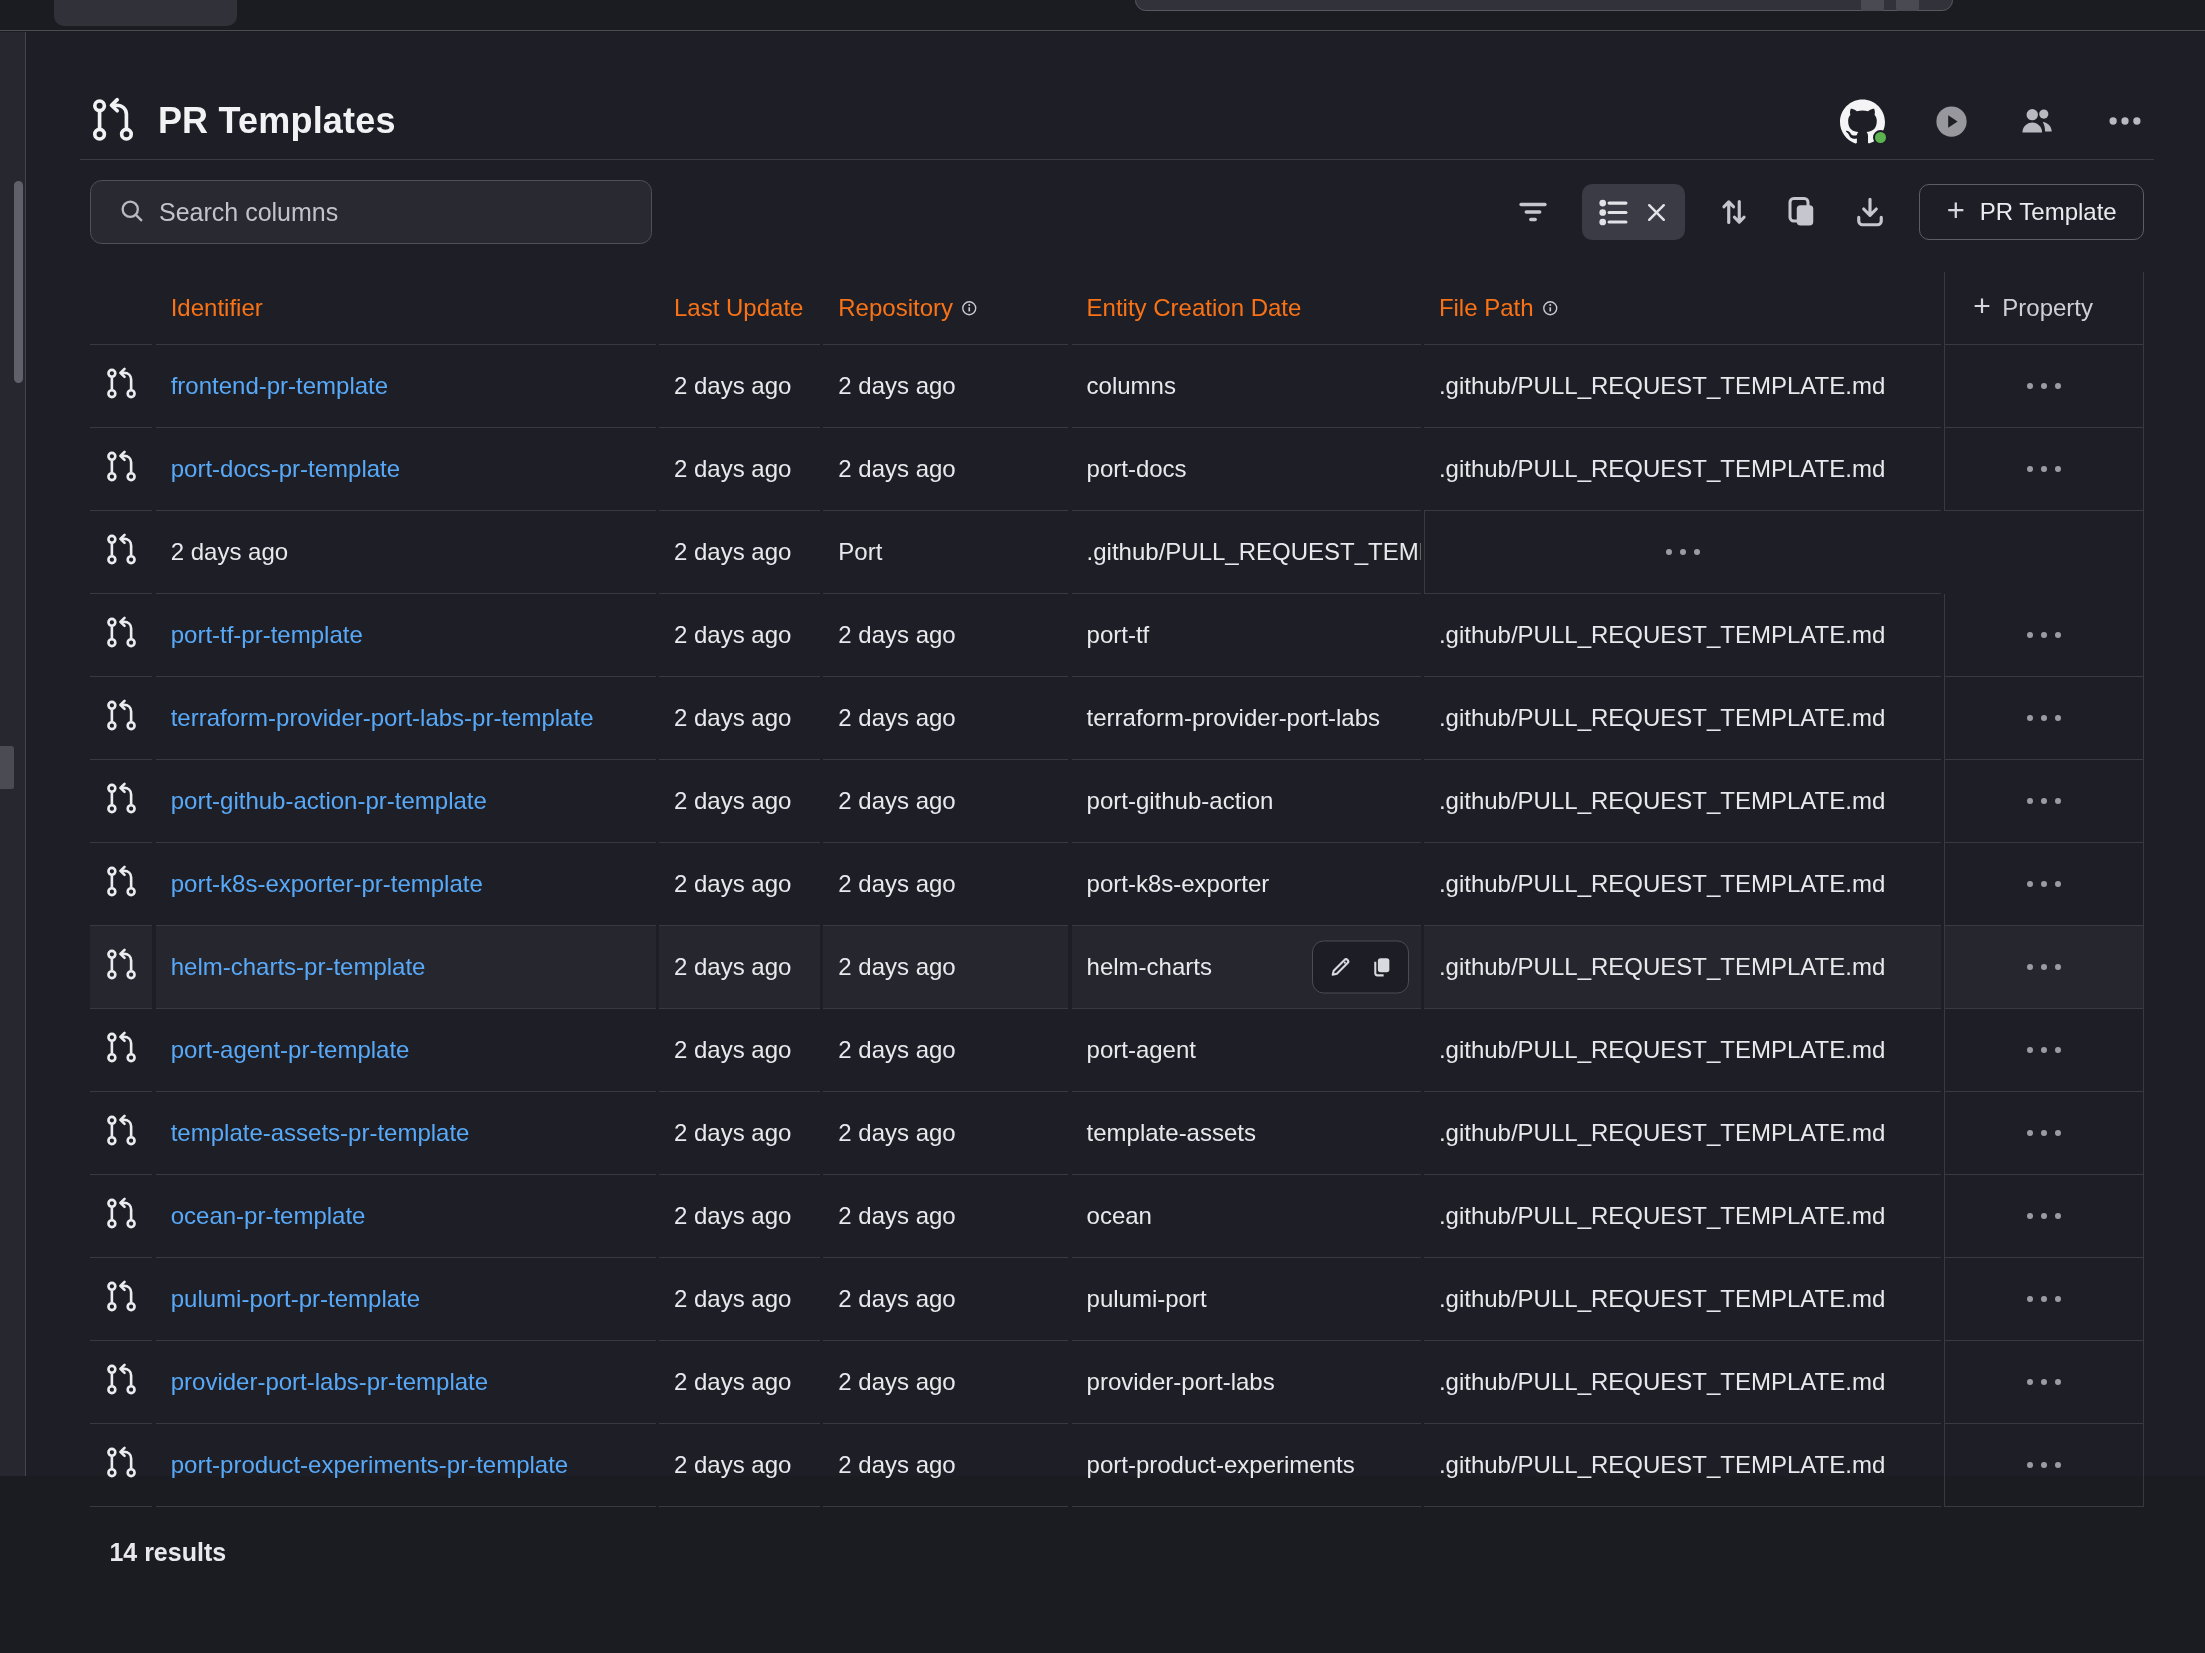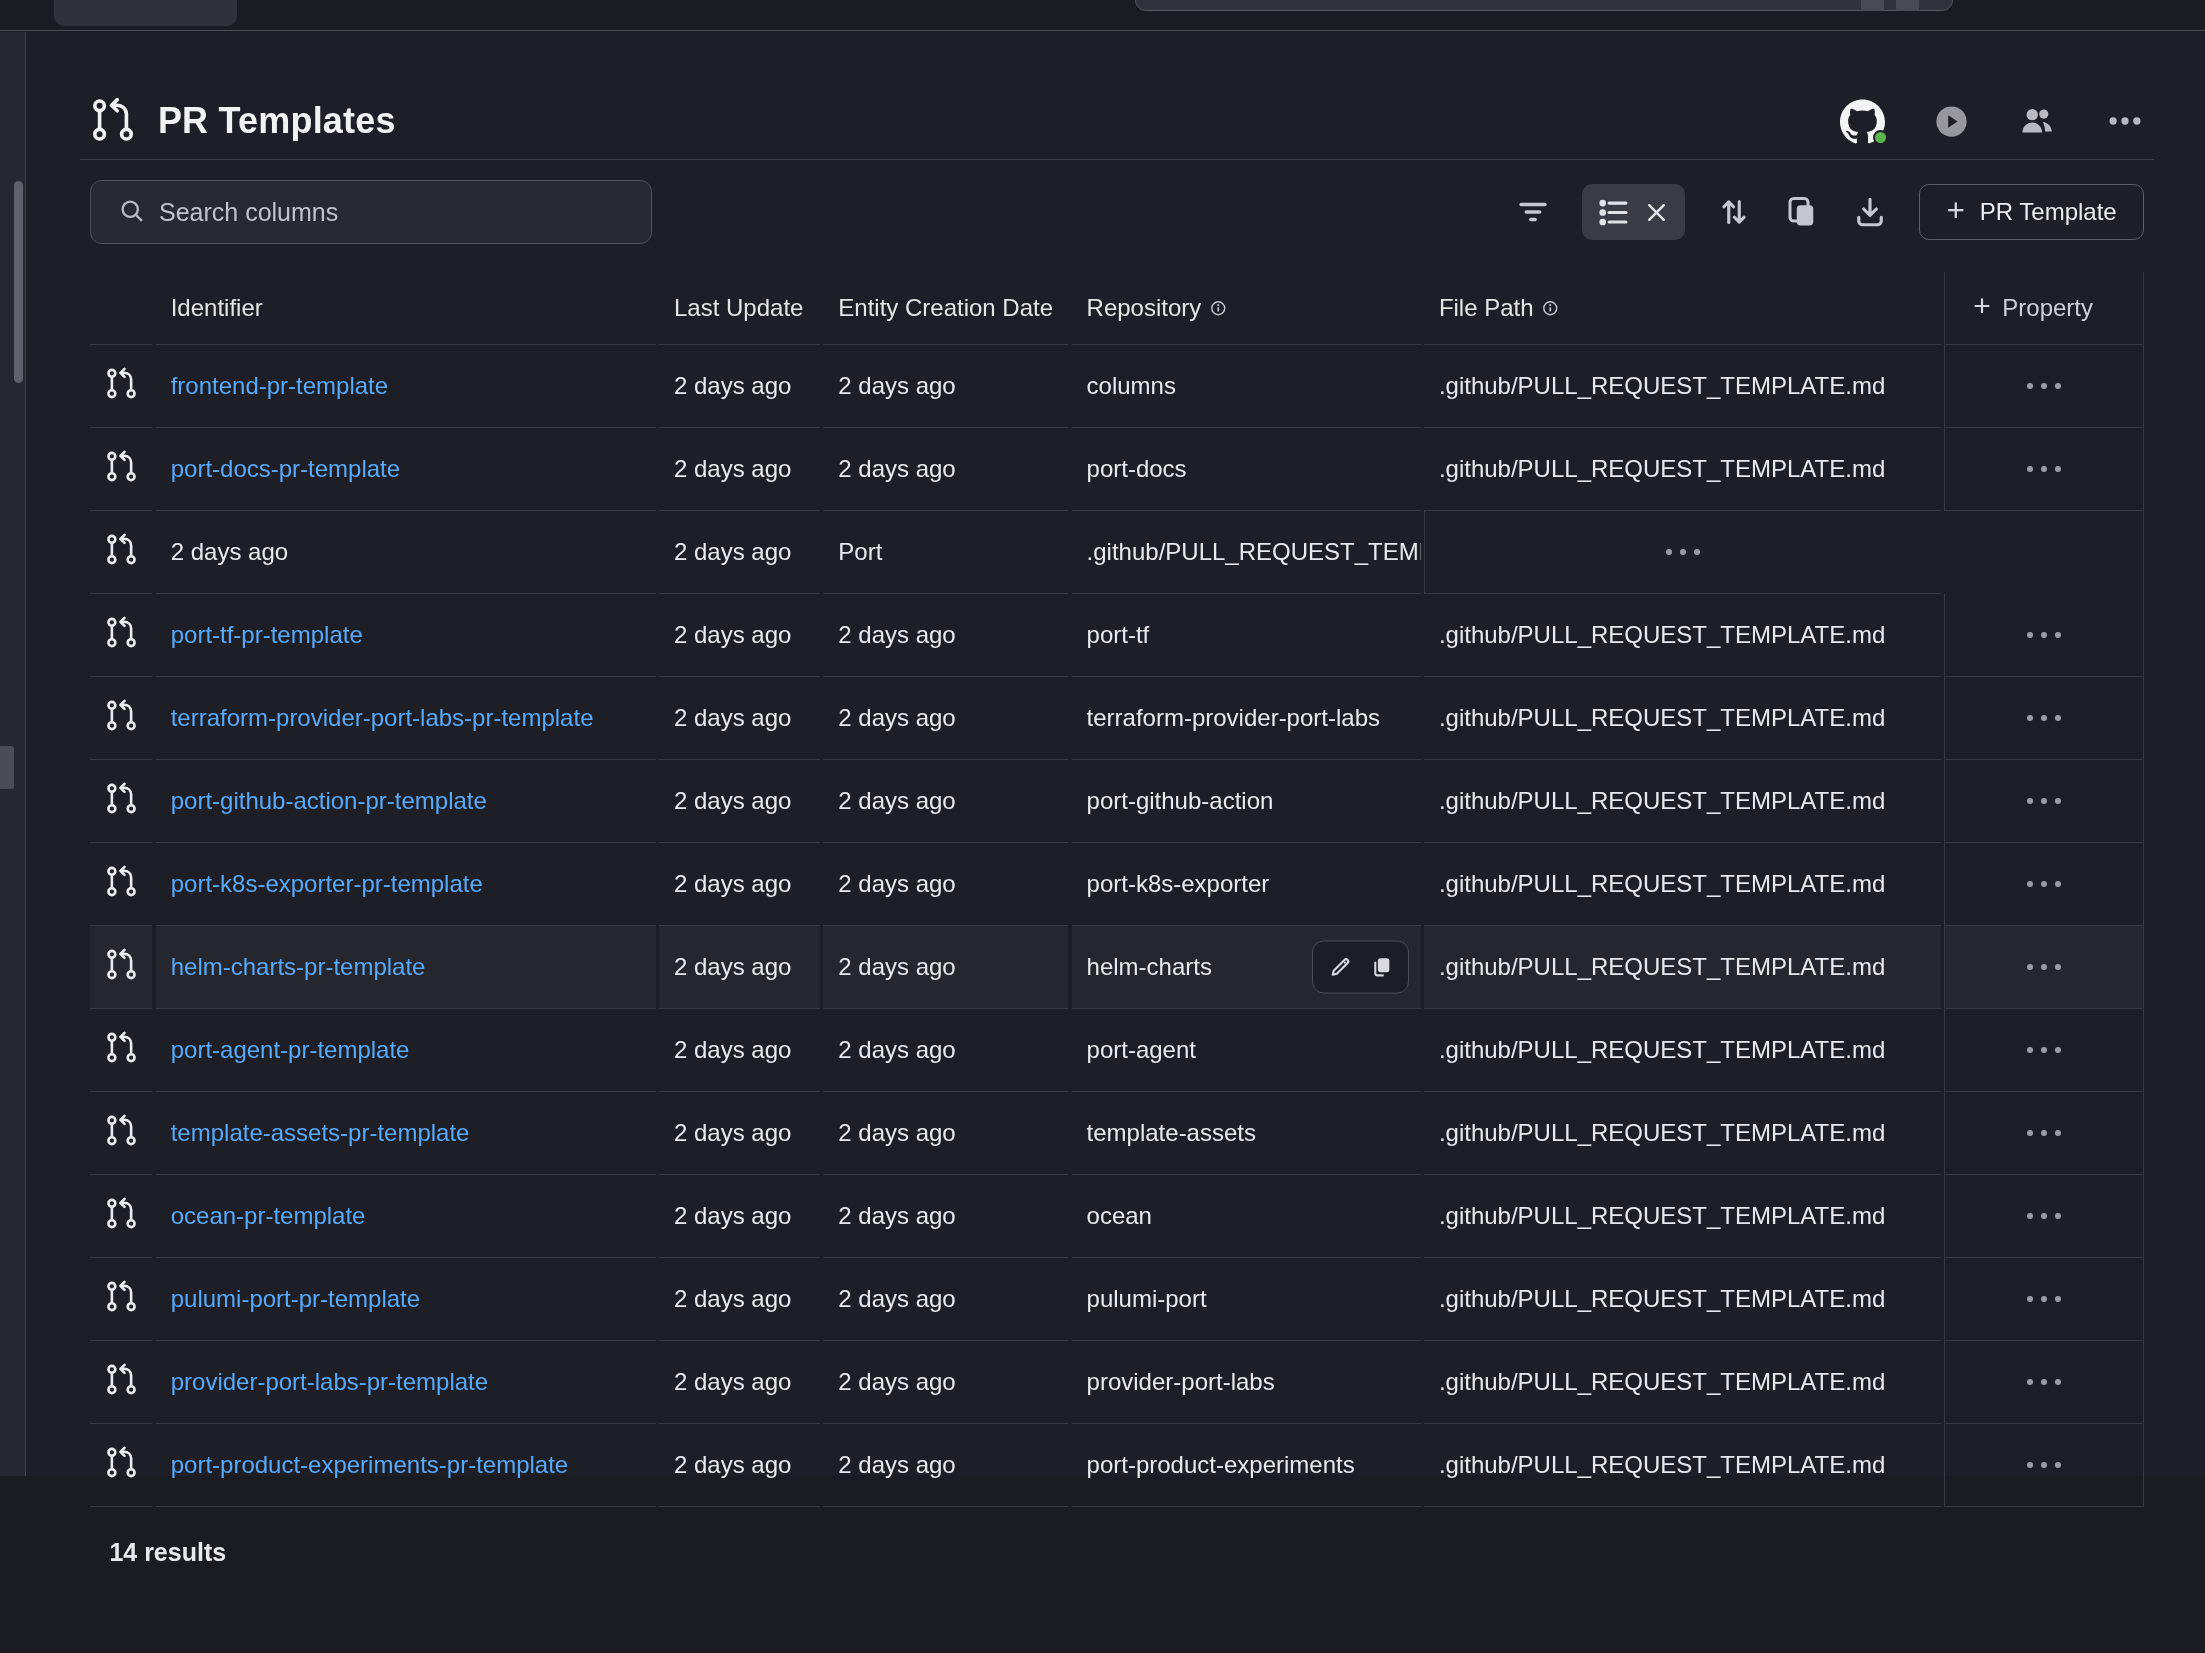--- a/index.html
+++ b/index.html
@@ -37,21 +37,21 @@
   .searchbox input::placeholder { color:#c2c2ca; opacity:1; }
   .tools { display:flex; align-items:center; gap:30px; }
   .icon-btn { background:none; border:none; cursor:pointer; width:38px; height:38px; display:flex; align-items:center; justify-content:center; }
   .tool-group { display:flex; align-items:center; gap:8.3px; background:#3b3b45; border-radius:10px; height:56px; padding:0 13.2px; }
   .add-btn { display:flex; align-items:center; justify-content:center; gap:15px; height:56px; min-width:225px; padding:0 25px; border-radius:10px; border:1.7px solid #5d5d66; background:transparent; color:#ececf0; font-size:24px; font-family:inherit; cursor:pointer; }
   .add-btn .plus { font-size:31px; font-weight:300; line-height:1; color:#d6d6dc; margin-top:-2.5px; }
 
   
   .table { margin-top:28px; border-right:1.7px solid #393942; }
   .trow, .thead { display:grid; grid-template-columns:62px 500px 161px 245px 349px 517px 199px; column-gap:3.3px; }
-  .thead .cell { height:73px; font-size:24px; color:#e5e5e5; }
+  .thead .cell { height:73px; font-size:24px; color:#f97316; }
   .cell { display:flex; align-items:center; padding-left:15px; border-bottom:1.7px solid #393942; font-size:24px; color:#e9e9ed; white-space:nowrap; overflow:hidden; }
   .cell.icon-cell { justify-content:center; padding-left:0; }
   .cell.prop { border-left:1.7px solid #393942; padding-left:28px; }
   .cell.prop-dots { border-left:1.7px solid #393942; justify-content:center; padding-left:0; }
   .thead .cell.prop { gap:11.6px; color:#cfcfd6; }
   .trow .cell { height:83px; }
   .id-link { color:#58a9f7; cursor:pointer; text-decoration:none; }
   .info-ico { margin-left:8.3px; flex:0 0 auto; }
   .trow.hovered .cell { background:#26262f; }
   .cell.repo { position:relative; }
@@ -205,27 +205,27 @@
             <span>PR Template</span>
           </button>
         </div>
       </div>
 
       <div class="table">
         <div class="thead">
           <div class="cell icon-cell"></div>
           <div class="cell">Identifier</div>
           <div class="cell">Last Update</div>
-          <div class="cell">Entity Creation Date</div>
           <div class="cell">
               <span>Repository</span>
               <span class="info-ico" style="color:#c9c9d1"><svg width="16.5" height="16.5" viewBox="0 0 24 24">
                   <use href="#info-ico"></use>
                 </svg></span>
             </div>
+          <div class="cell">Entity Creation Date</div>
           <div class="cell">
               <span>File Path</span>
               <span class="info-ico" style="color:#c9c9d1"><svg width="16.5" height="16.5" viewBox="0 0 24 24">
                   <use href="#info-ico"></use>
                 </svg></span>
             </div>
           <div class="cell prop">
               <span style="font-size:30px; font-weight:300; color:#d6d6dc; margin-top:-3.3px">+</span>
               <span>Property</span>
             </div>

